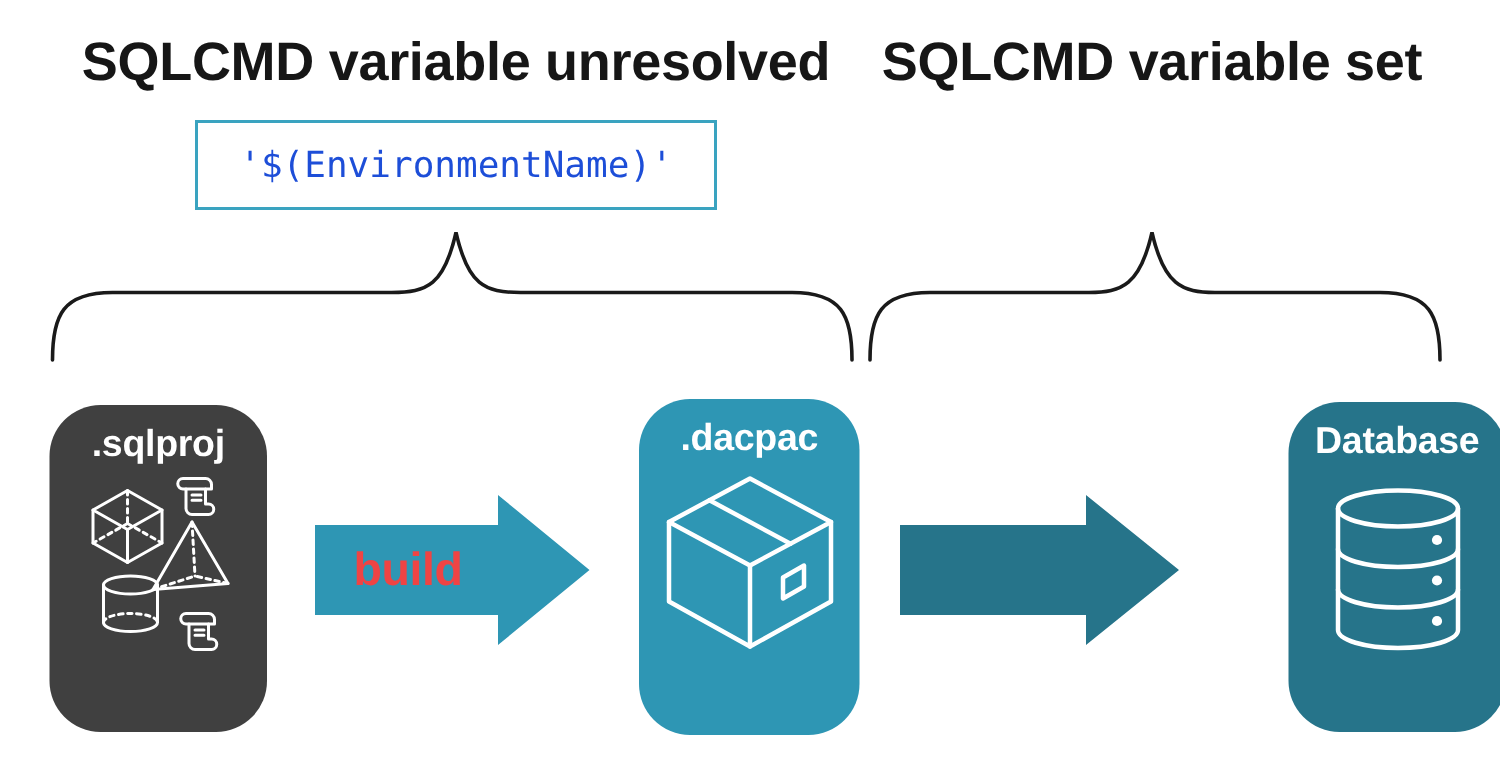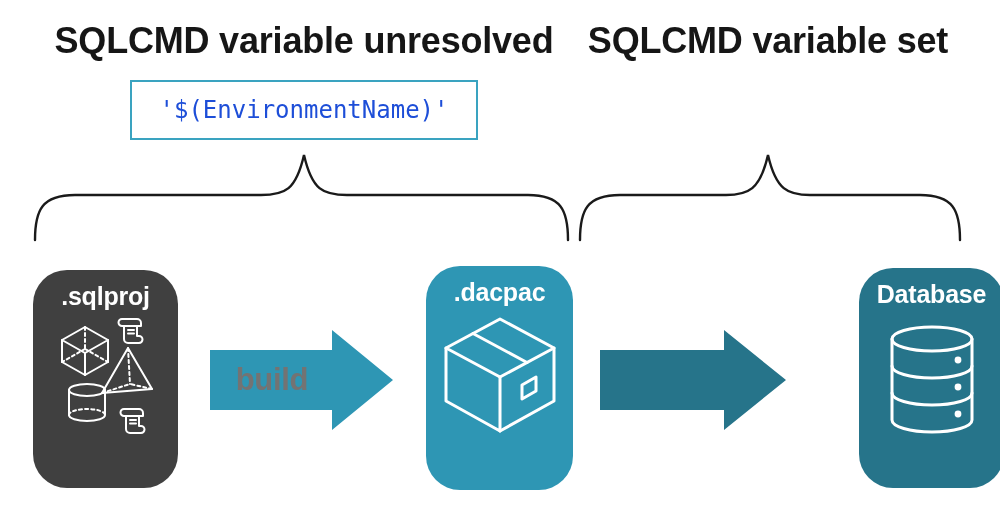--- a/index.html
+++ b/index.html
@@ -33,21 +33,21 @@
     margin-top:12px;font-size:25px;font-weight:700;color:#fff;letter-spacing:-0.2px;white-space:nowrap;
   }
   .card-icon{margin-top:4px;}
   .card-icon svg{display:block;}
   .icon-stroke{fill:none;stroke:#fff;stroke-width:3;stroke-linejoin:round;stroke-linecap:round;}
   .icon-stroke-thin{fill:none;stroke:#fff;stroke-width:2;stroke-linejoin:round;stroke-linecap:round;}
   .dashed-thin{stroke-dasharray:3 3;}
   .arrow{position:absolute;top:329px;}
   .arrow-label{
     position:absolute;top:350px;height:60px;display:flex;align-items:center;justify-content:center;
-    font-size:31px;font-weight:700;color:#737373;letter-spacing:-0.3px;pointer-events:none;white-space:nowrap;
+    font-size:31px;font-weight:700;color:#ef4444;letter-spacing:-0.3px;pointer-events:none;white-space:nowrap;
   }
   .arrow-label-build{left:210px;width:124px;}
   .arrow-label-deploy{left:598px;width:130px;}
 </style>
 </head>
 <body>
 
 <div class="canvas">
 
   <div class="heading heading-left">SQLCMD variable unresolved</div>

